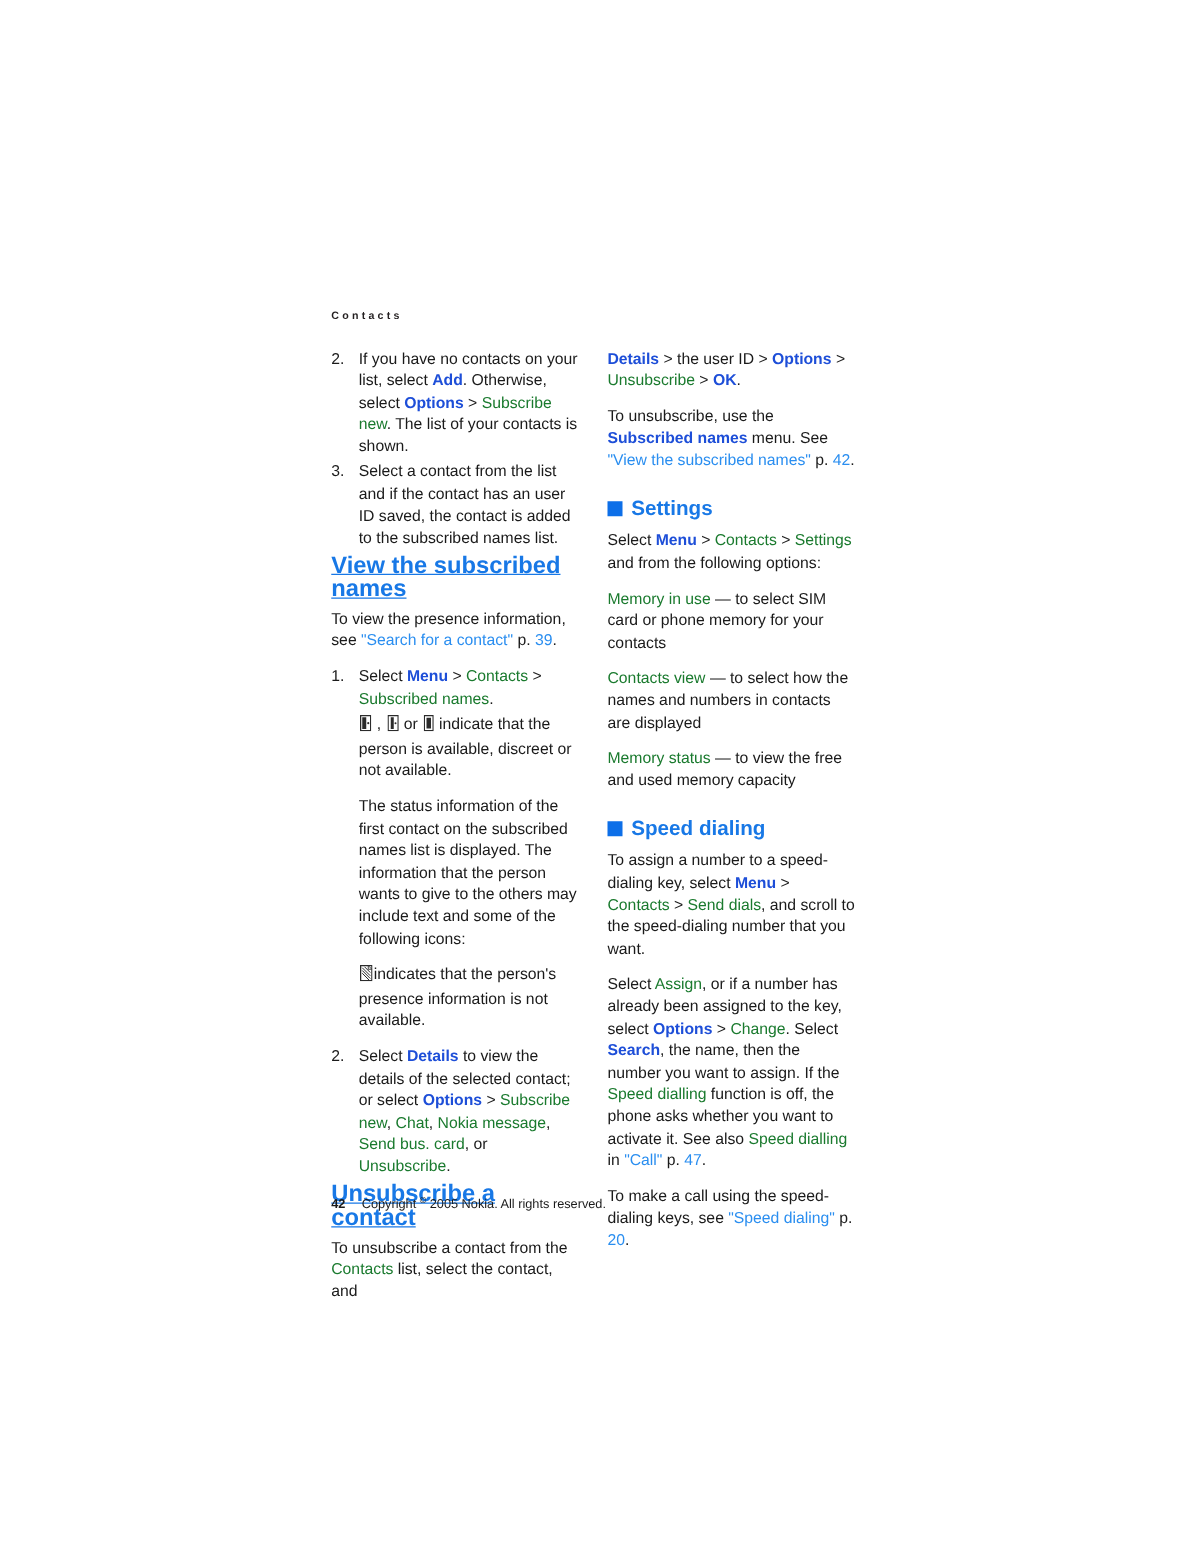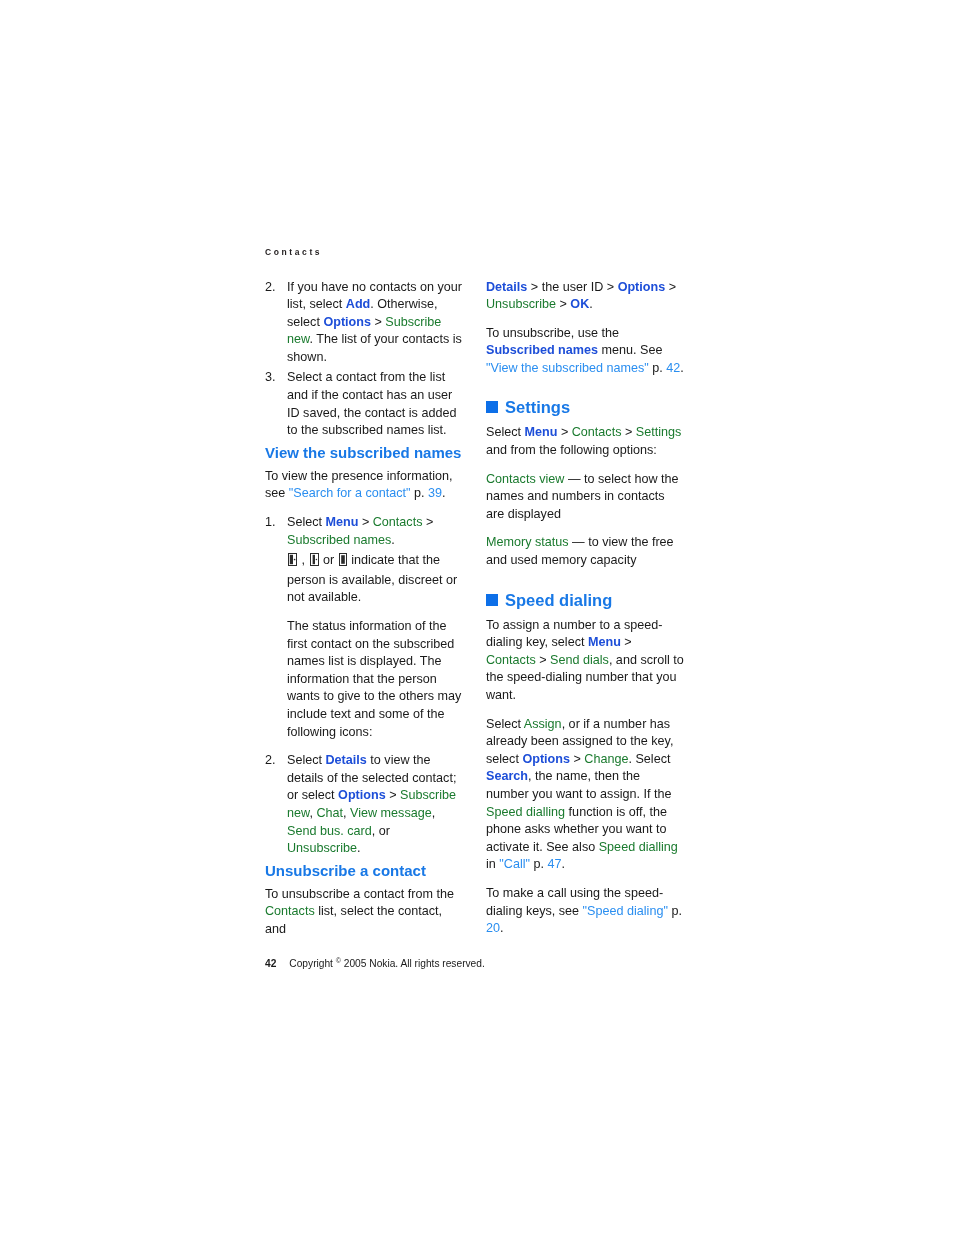--- a/index.html
+++ b/index.html
@@ -71,25 +71,26 @@
     font-size: 12.6px;
     color: #1a1a1a;
   }
   .substep {
     padding-left: 22px;
     margin-top: 10px;
   }
 
   
   h3.subhead {
-    font-size: 15px;
+    font-size: 19px;
     line-height: 19px;
     font-weight: bold;
     color: #1878e6;
     margin: 2px 0 6px 0;
+    text-decoration: underline;
   }
   h2.mainhead {
     font-size: 16.5px;
     line-height: 20px;
     font-weight: bold;
     color: #1878e6;
     margin: 20px 0 7px 0;
     display: flex;
     align-items: center;
     gap: 7px;
@@ -180,25 +181,34 @@
         </span><span> or </span><span class="picon">
           <svg width="8" height="13" viewBox="0 0 8 13">
             <rect x="0.5" y="0.5" width="7" height="12" fill="#ffffff" stroke="#2b2b2b"></rect>
             <rect x="2.2" y="2.2" width="3.6" height="8.6" fill="#2b2b2b"></rect>
           </svg>
         </span><span> indicate that the person is available, discreet or not available.</span>
       </div>
 
       <div class="para substep">The status information of the first contact on the subscribed names list is displayed. The information that the person wants to give to the others may include text and some of the following icons:</div>
 
+      <div class="para substep">
+        <span class="picon">
+          <svg width="10" height="13" viewBox="0 0 10 13">
+            <rect x="0.5" y="0.5" width="9" height="12" fill="#ffffff" stroke="#2b2b2b"></rect>
+            <path d="M1.8 2.2 L8.2 8.6 M1.8 4.4 L8.2 10.8 M1.8 6.6 L7.2 12 M3.6 1.4 L8.2 6.0" stroke="#2b2b2b" stroke-width="0.8" fill="none"></path>
+            <path d="M6.6 0.5 L9.5 3.4 L6.6 3.4 Z" fill="#ffffff" stroke="#2b2b2b" stroke-width="0.7"></path>
+          </svg>
+        </span><span>indicates that the person's presence information is not available.</span>
+      </div>
 
       <ol class="steps">
         <li>
           <span class="num">2.</span>
-          <span class="rich">Select <span class="b">Details</span> to view the details of the selected contact; or select <span class="b">Options</span><span class="gt"> &gt; </span><span class="i">Subscribe new</span>, <span class="i">Chat</span>, <span class="i">View message</span>, <span class="i">Send bus. card</span>, or <span class="i">Unsubscribe</span>.</span>
+          <span class="rich">Select <span class="b">Details</span> to view the details of the selected contact; or select <span class="b">Options</span><span class="gt"> &gt; </span><span class="i">Subscribe new</span>, <span class="i">Chat</span>, <span class="i">Nokia message</span>, <span class="i">Send bus. card</span>, or <span class="i">Unsubscribe</span>.</span>
         </li>
       </ol>
 
       <h3 class="subhead">Unsubscribe a contact</h3>
 
       <p class="rich tight">To unsubscribe a contact from the <span class="i">Contacts</span> list, select the contact, and</p>
 
     </div>
 
     <div class="col">
@@ -207,20 +217,21 @@
 
       <p class="rich">To unsubscribe, use the <span class="b">Subscribed names</span> menu. See <span class="lnk">"View the subscribed names"</span> p. <span class="pg">42</span>.</p>
 
       <h2 class="mainhead">
         <span class="sq"></span>
         <span>Settings</span>
       </h2>
 
       <p class="rich">Select <span class="b">Menu</span><span class="gt"> &gt; </span><span class="i">Contacts</span><span class="gt"> &gt; </span><span class="i">Settings</span> and from the following options:</p>
 
+      <p class="rich"><span class="i">Memory in use</span> — to select SIM card or phone memory for your contacts</p>
       <p class="rich"><span class="i">Contacts view</span> — to select how the names and numbers in contacts are displayed</p>
       <p class="rich"><span class="i">Memory status</span> — to view the free and used memory capacity</p>
 
       <h2 class="mainhead">
         <span class="sq"></span>
         <span>Speed dialing</span>
       </h2>
 
       <p class="rich">To assign a number to a speed-dialing key, select <span class="b">Menu</span><span class="gt"> &gt; </span><span class="i">Contacts</span><span class="gt"> &gt; </span><span class="i">Send dials</span>, and scroll to the speed-dialing number that you want.</p>
       <p class="rich">Select <span class="i">Assign</span>, or if a number has already been assigned to the key, select <span class="b">Options</span><span class="gt"> &gt; </span><span class="i">Change</span>. Select <span class="b">Search</span>, the name, then the number you want to assign. If the <span class="i">Speed dialling</span> function is off, the phone asks whether you want to activate it. See also <span class="i">Speed dialling</span> in <span class="lnk">"Call"</span> p. <span class="pg">47</span>.</p>

